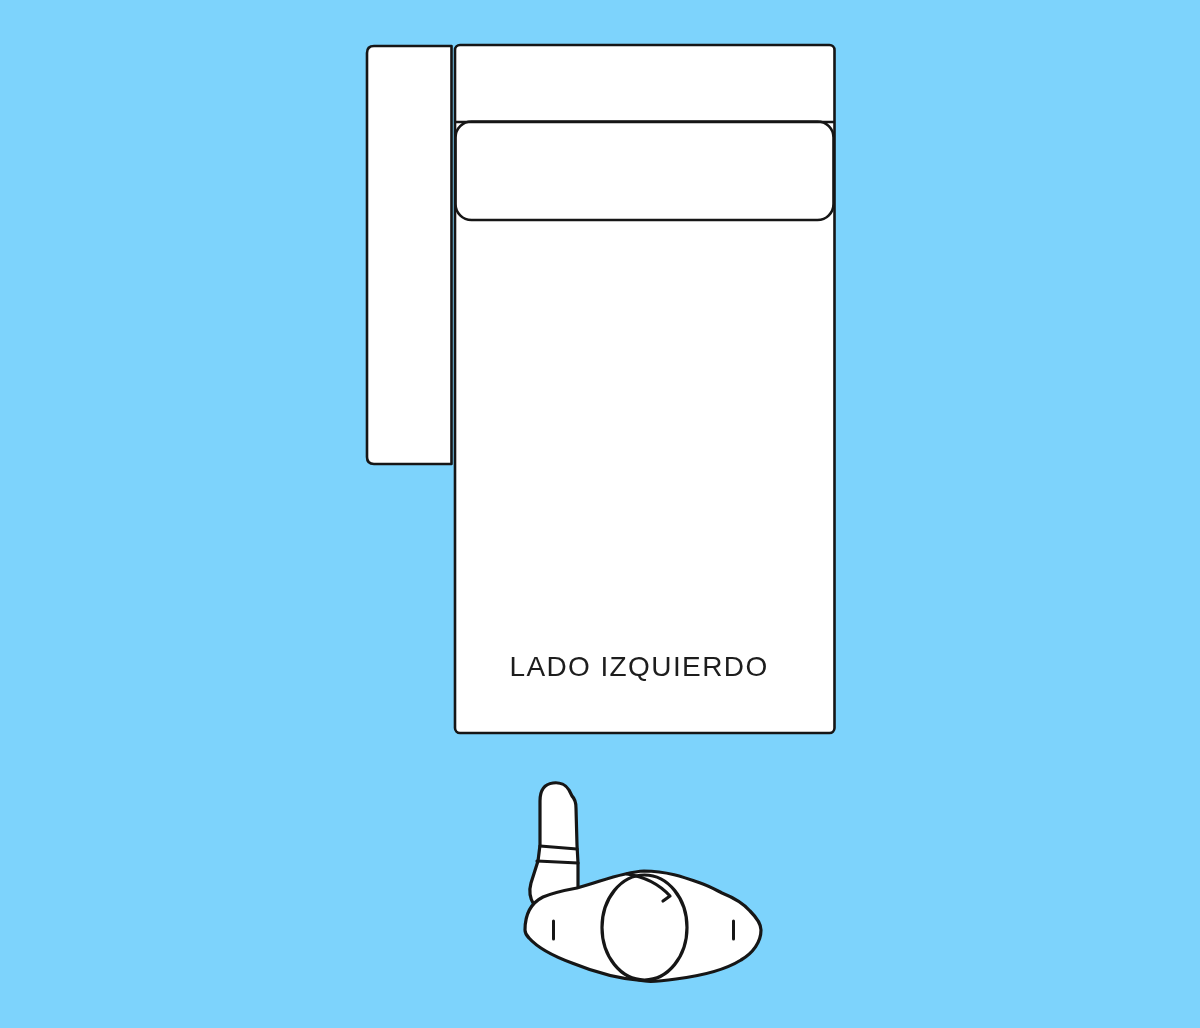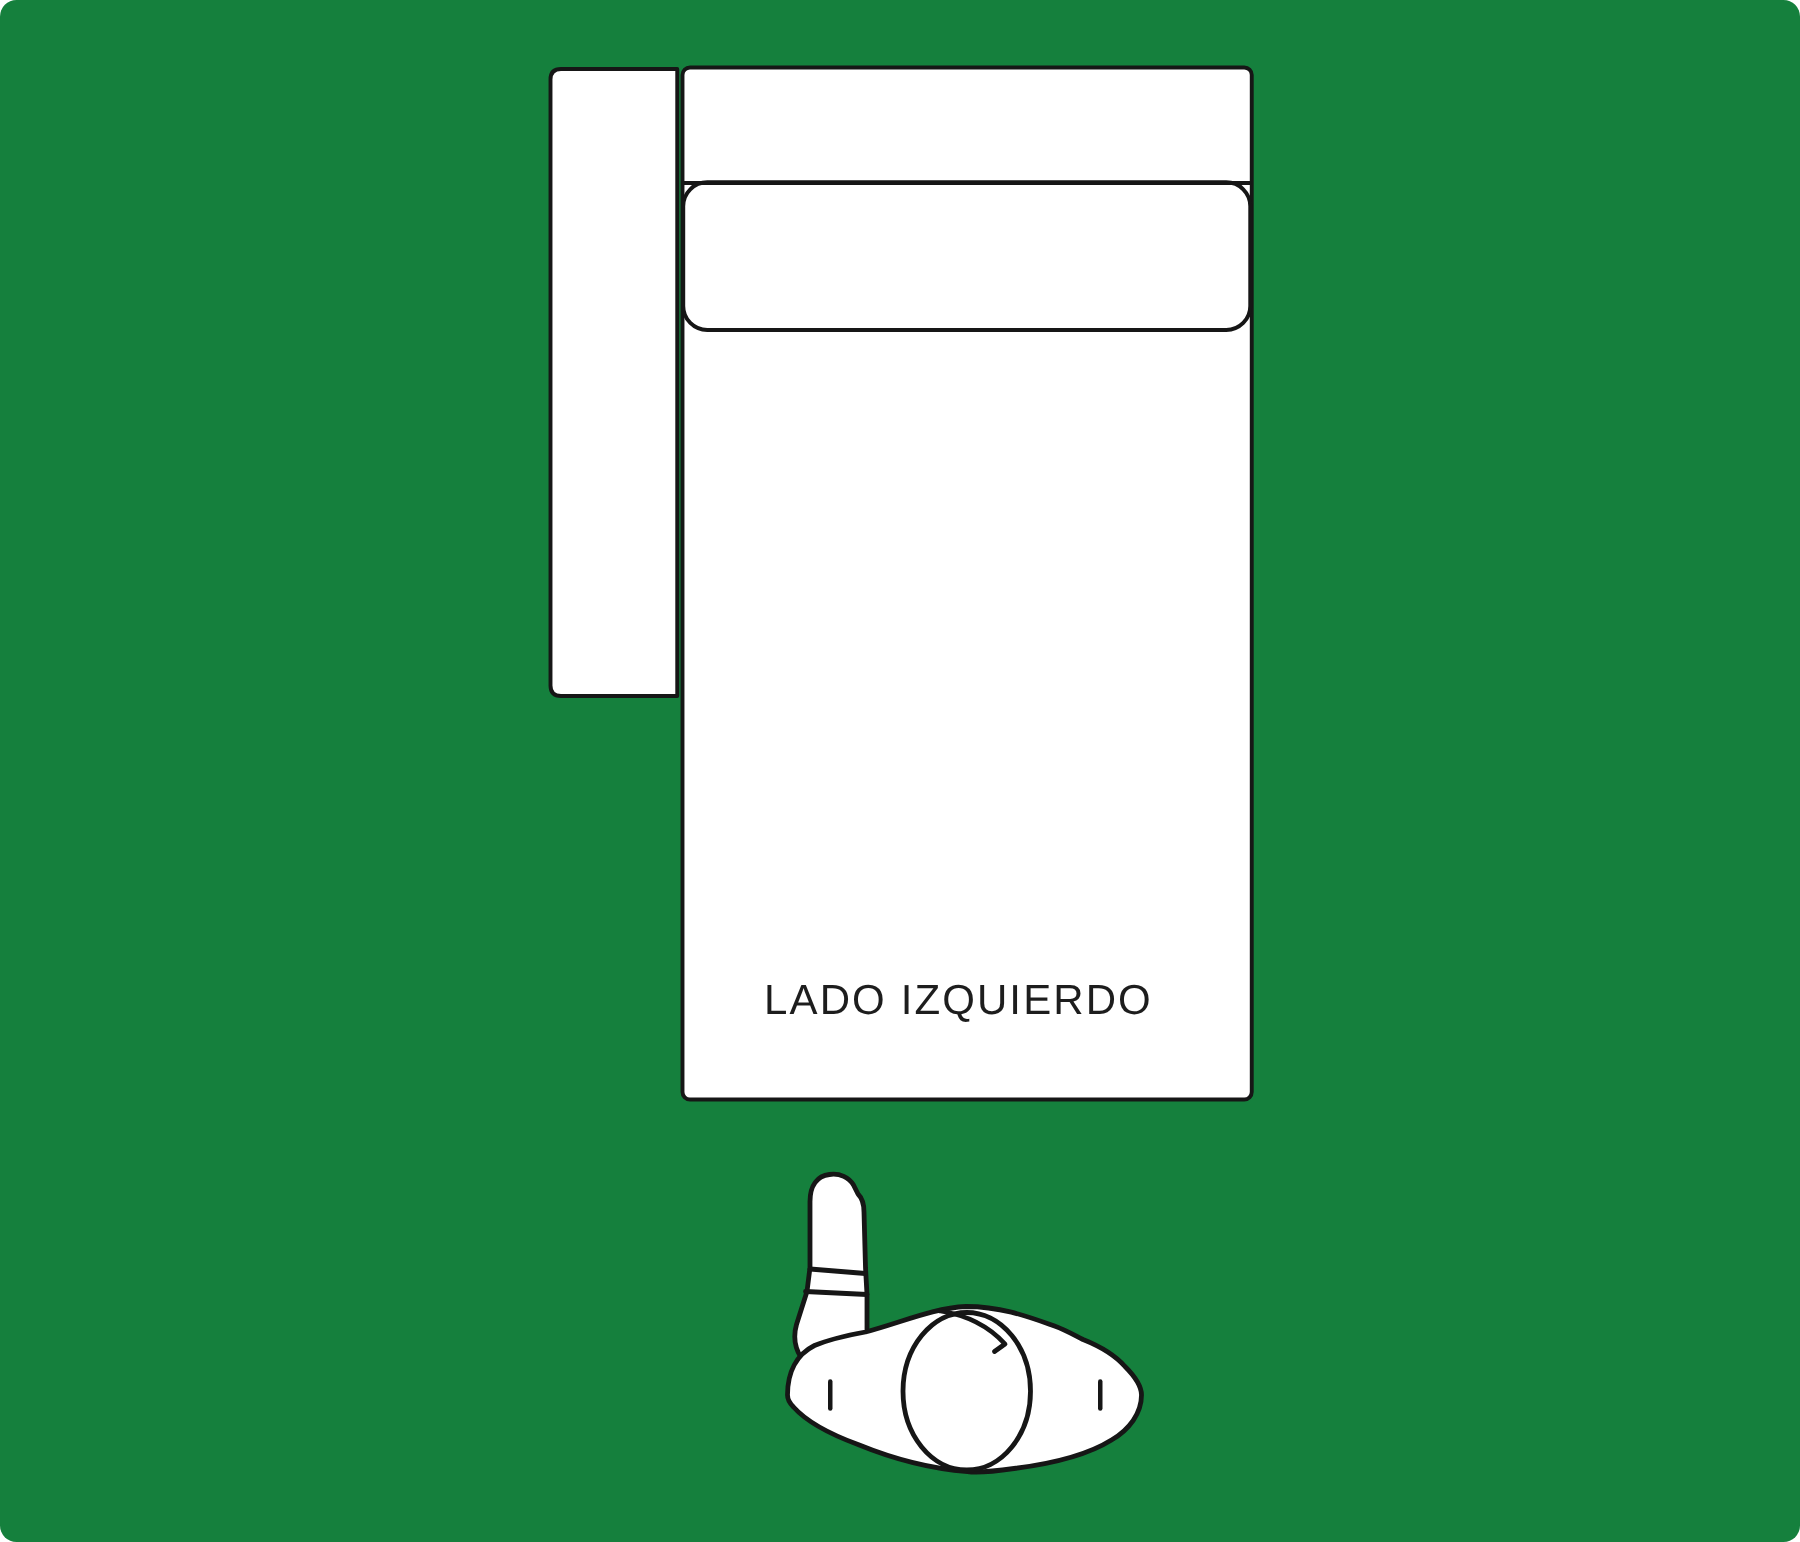--- a/index.html
+++ b/index.html
@@ -5,23 +5,22 @@
   html, body {
     margin: 0;
     padding: 0;
     background: #ffffff;
     font-family: "Liberation Sans", sans-serif;
   }
   .canvas {
     position: relative;
     width: 1200px;
     height: 1028px;
-    background: #15803d;
+    background: #7dd3fc;
     overflow: hidden;
-    border-radius: 11px;
   }
   svg { display: block; }
   .sofa-stroke {
     fill: none;
     stroke-width: 2.6;
     stroke-linejoin: round;
   }
   .person-stroke {
     stroke-width: 3.2;
     stroke-linejoin: round;

